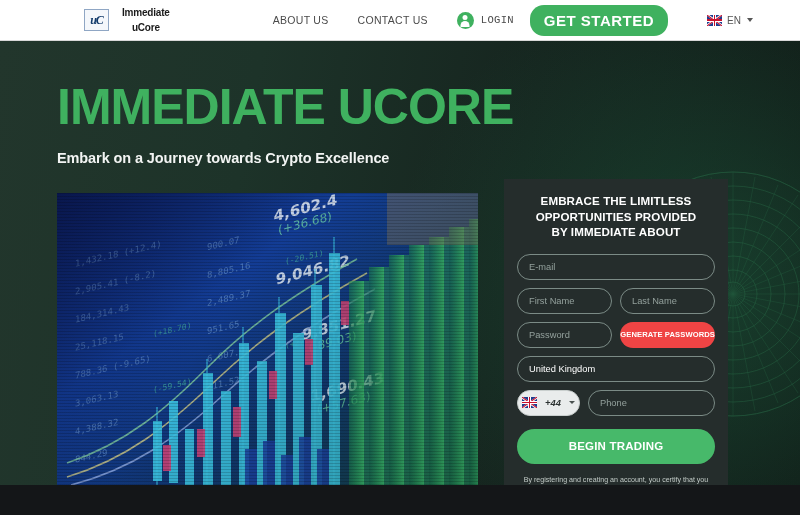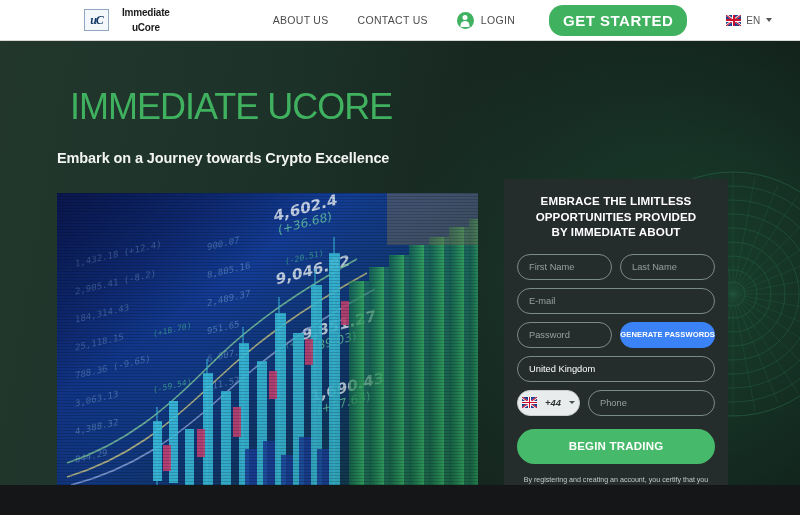--- a/index.html
+++ b/index.html
@@ -34,21 +34,21 @@
     margin-left: 13px;
     font-size: 10px; font-weight: bold; color: #1b1b1b;
     line-height: 15px; text-align: center;
     letter-spacing: -0.2px;
   }
   .nav { display: flex; align-items: center; margin-left: 103px; }
   .nav-link {
     font-size: 10.5px; color: #4a4a4a; letter-spacing: 0.3px;
     text-decoration: none; margin-right: 29px; white-space: nowrap;
   }
-  .login-group { display: flex; align-items: center; margin-right: 34px; }
+  .login-group { display: flex; align-items: center; margin-right: 16px; font-family: Liberation Mono, monospace; }
   .user-badge {
     width: 17px; height: 17px; border-radius: 50%;
     background: #3fb15f; position: relative; margin-right: 7px;
   }
   .user-badge::before {
     content: ""; position: absolute; left: 50%; top: 3.5px;
     transform: translateX(-50%);
     width: 5px; height: 5px; border-radius: 50%; background: #fff;
   }
   .user-badge::after {
@@ -95,22 +95,22 @@
     width: 800px; height: 444px;
     background:
       radial-gradient(circle at 88% 55%, rgba(29,90,62,0.55) 0%, rgba(20,55,40,0) 42%),
       linear-gradient(100deg, #22362c 0%, #1d3329 30%, #16251f 62%, #101a16 100%);
     overflow: hidden;
   }
   
   .globe { position: absolute; right: -58px; top: 128px; width: 250px; height: 250px;
            opacity: 0.55; pointer-events: none; }
   .hero-title {
-    position: absolute; left: 70px; top: 42px;
-    font-size: 36px; font-weight: normal; color: #3fb15f;
+    position: absolute; left: 57px; top: 42px;
+    font-size: 50px; font-weight: bold; color: #3fb15f;
     letter-spacing: -1px; line-height: 48px; white-space: nowrap;
   }
   .hero-sub {
     position: absolute; left: 57px; top: 109px;
     font-size: 14.5px; font-weight: bold; color: #f2f4f3;
     letter-spacing: -0.1px; white-space: nowrap;
   }
 
   
   .hero-img {
@@ -146,21 +146,21 @@
     background: transparent;
     border: 1px solid #7b8b86; border-radius: 13px;
     color: #ffffff; font-size: 9.3px;
     padding: 0 11px;
     font-family: "Liberation Sans", sans-serif;
     outline: none;
   }
   .fld::placeholder { color: #93a09c; }
   .gen-btn {
     flex: 0 0 92px; height: 26px;
-    background: #3b82f6; color: #fff;
+    background: #ef4444; color: #fff;
     border: none; border-radius: 13px;
     font-size: 7.6px; font-weight: bold; letter-spacing: 0.1px;
     cursor: pointer; white-space: nowrap;
     font-family: "Liberation Sans", sans-serif;
   }
   .cc-btn {
     flex: 0 0 63px; height: 26px;
     background: #e9ecec; border: 1px solid #c9cfce; border-radius: 13px;
     display: flex; align-items: center; justify-content: center; gap: 8px;
     cursor: pointer;
@@ -390,26 +390,26 @@
 
       <div class="signup-title">
         <div>EMBRACE THE LIMITLESS</div>
         <div>OPPORTUNITIES PROVIDED</div>
         <div>BY IMMEDIATE ABOUT</div>
       </div>
 
       <div class="form">
 
         <div class="row">
+          <input class="fld" type="email" placeholder="E-mail" style="">
+        </div>
+
+        <div class="row">
           <input class="fld" type="text" placeholder="First Name" style="">
           <input class="fld" type="text" placeholder="Last Name" style="">
-        </div>
-
-        <div class="row">
-          <input class="fld" type="email" placeholder="E-mail" style="">
         </div>
 
         <div class="row">
           <input class="fld" type="password" placeholder="Password" style="">
           <button class="gen-btn">GENERATE PASSWORDS</button>
         </div>
 
         <div class="row">
           <input class="fld" type="text" value="United Kingdom" style="">
         </div>

